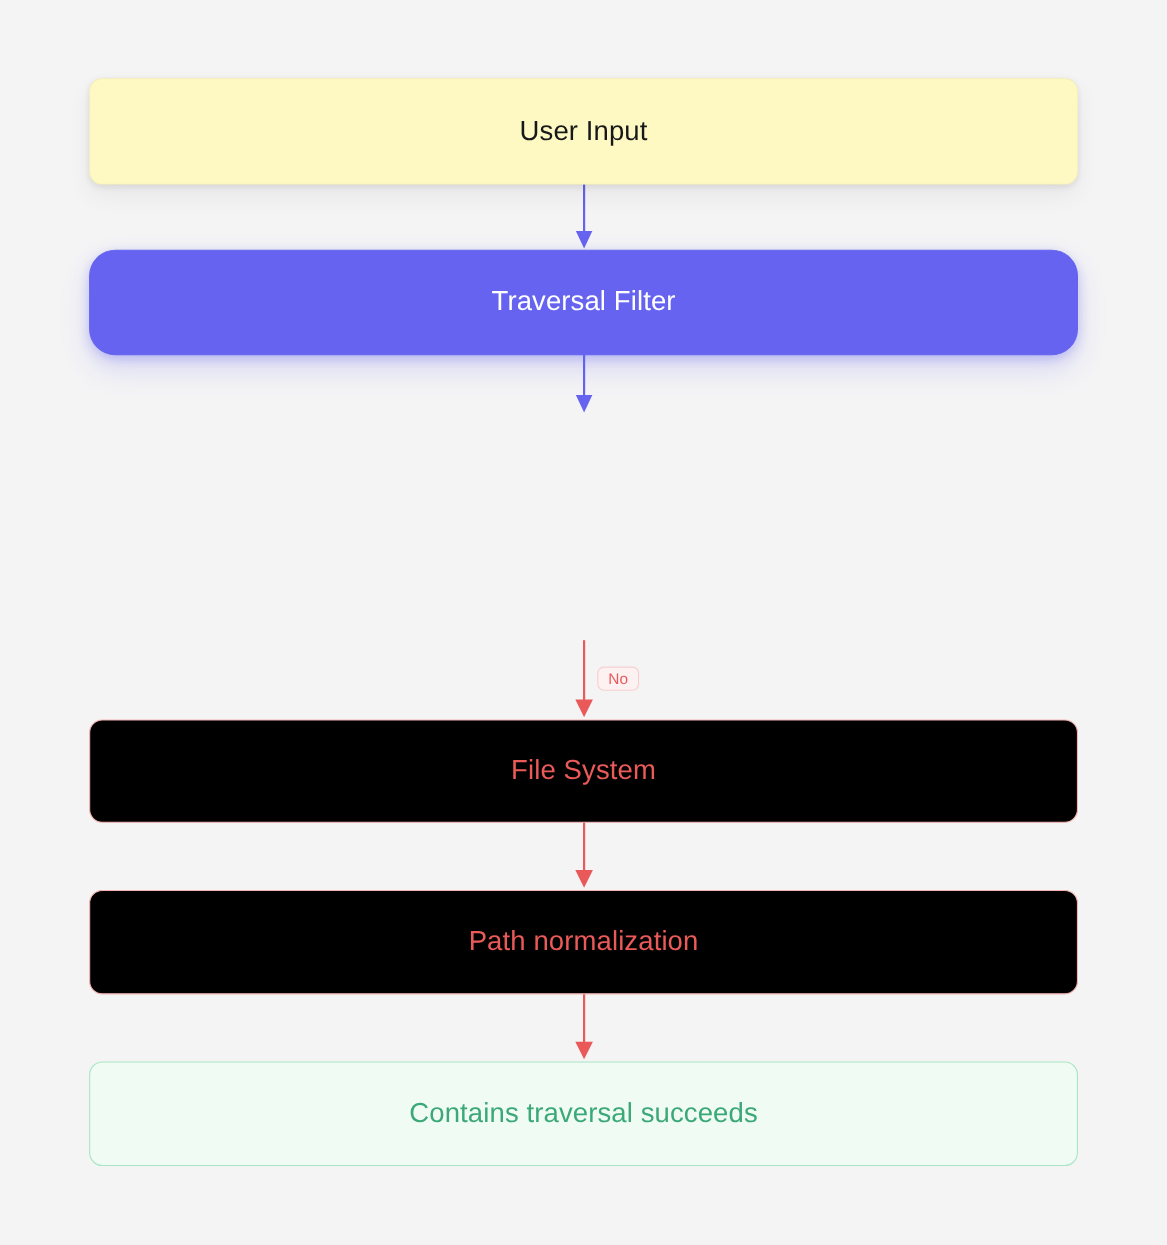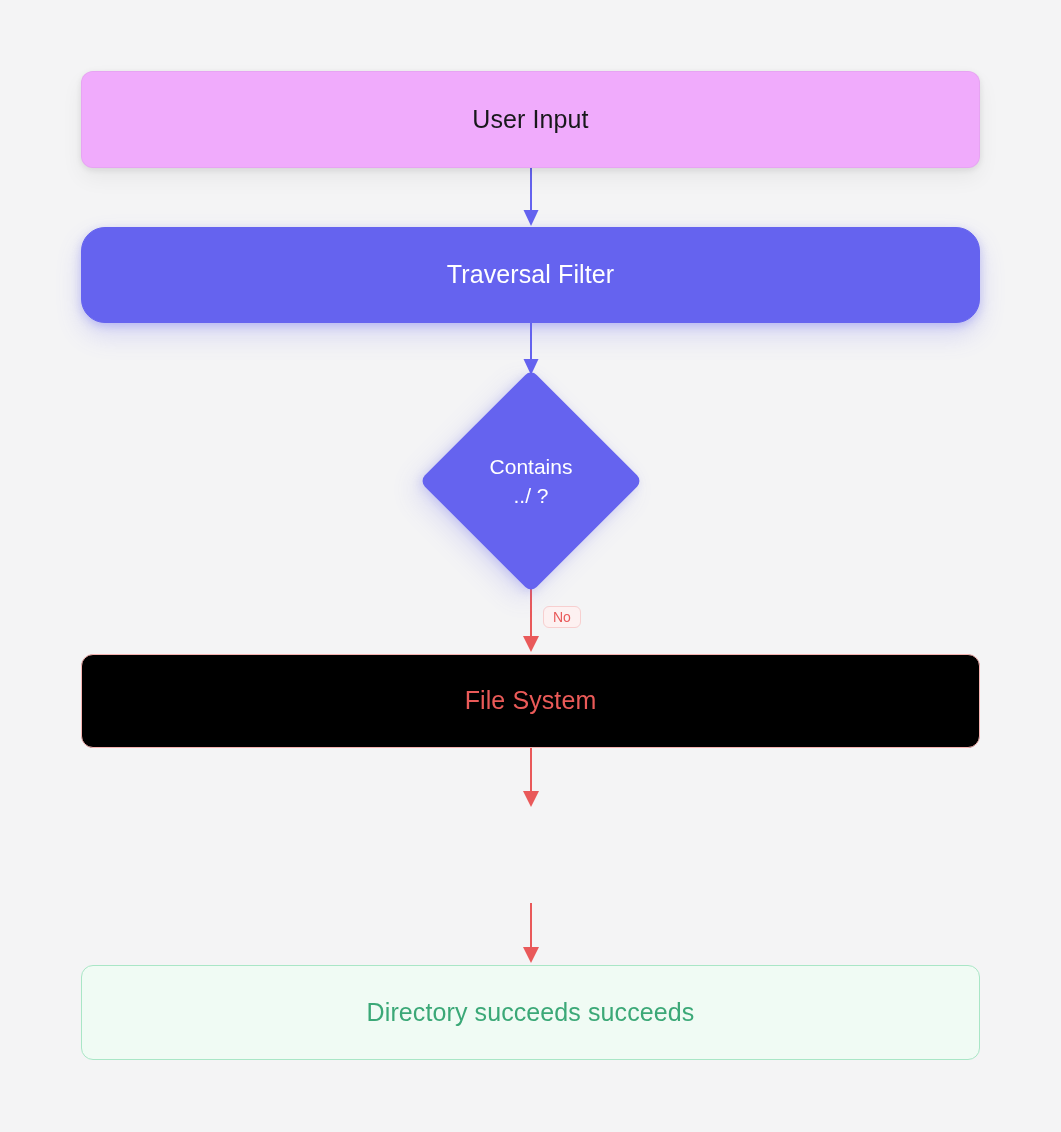--- a/index.html
+++ b/index.html
@@ -29,21 +29,21 @@
     justify-content: center;
     text-align: center;
     border-radius: 12px;
     font-size: 25px;
     line-height: 1.25;
     letter-spacing: 0.1px;
   }
 
   
   .node--plain {
-    background: #f0abfc;
+    background: #fef9c3;
     color: #18181b;
     border: 1px solid rgba(0,0,0,0.035);
     box-shadow: 0 2px 6px rgba(24,24,27,0.09),
                 0 10px 22px rgba(24,24,27,0.055);
   }
 
   
   .node--accent {
     background: #6563ef;
     color: #ffffff;
@@ -159,24 +159,20 @@
     <svg width="30" height="64" viewBox="0 0 30 64">
       <line x1="15" y1="0" x2="15" y2="48" stroke="#e9595a" stroke-width="2"></line>
       <polygon points="15,60 7,44 23,44" fill="#e9595a"></polygon>
     </svg>
   </div>
 
   <div class="node node--plain" style="left:81px; top:71px; width:899px; height:97px;">User Input</div>
 
   <div class="node node--accent" style="left:81px; top:227px; width:899px; height:96px;border-radius:24px;">Traversal Filter</div>
 
-  <div class="diamond-wrap" style="left:419px; top:369px; width:224px; height:224px;">
-    <span class="diamond-shape"></span>
-    <span class="diamond-label">Contains
-../ ?</span>
-  </div>
 
   <div class="node node--danger" style="left:81px; top:654px; width:899px; height:94px;">File System</div>
 
+  <div class="node node--danger" style="left:81px; top:809px; width:899px; height:95px;">Path normalization</div>
 
-  <div class="node node--success" style="left:81px; top:965px; width:899px; height:95px;">Directory succeeds succeeds</div>
+  <div class="node node--success" style="left:81px; top:965px; width:899px; height:95px;">Contains traversal succeeds</div>
 
 </div>
 
 </body></html>

